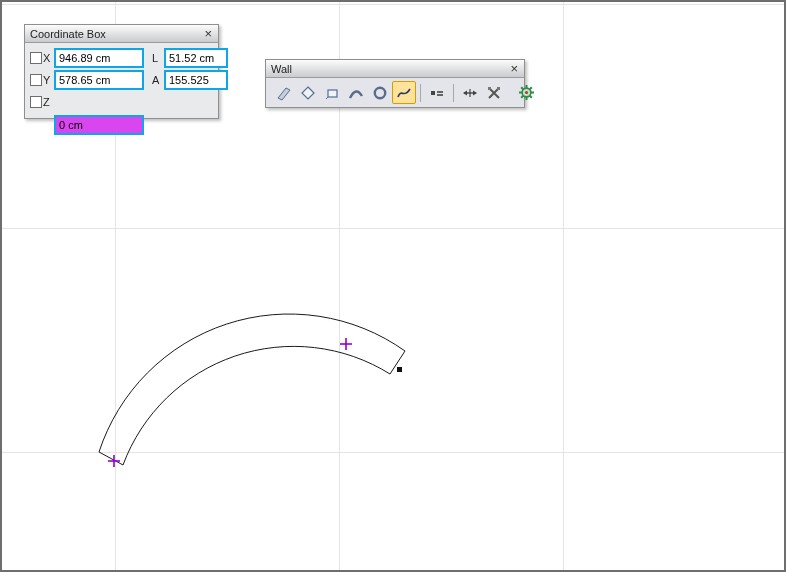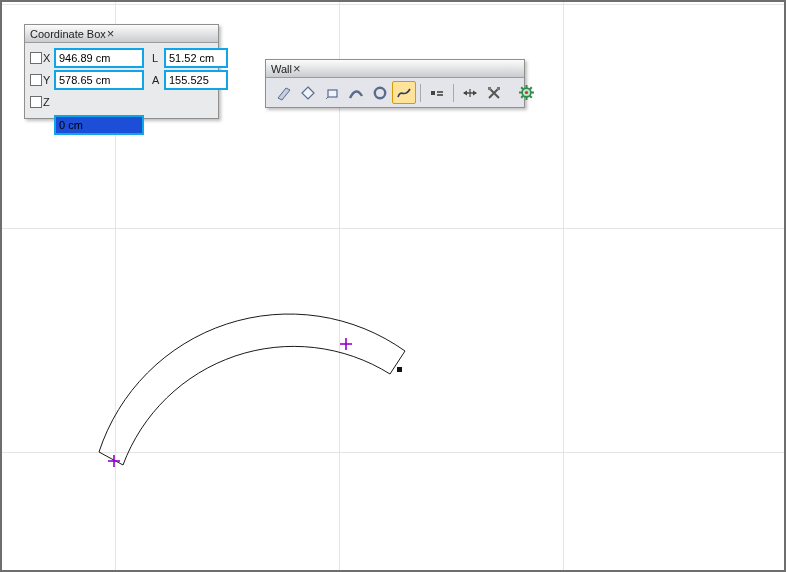--- a/index.html
+++ b/index.html
@@ -11,36 +11,36 @@
     background-image:
       linear-gradient(to right,#e4e4e4 1px,transparent 1px),
       linear-gradient(to bottom,#e4e4e4 1px,transparent 1px);
     background-size:224px 224px;
     background-position:113px 2px;}
   .canvas svg{position:absolute;inset:0;}
 
   
   .palette{position:absolute;background:#e9eaec;border:1px solid #8f8f8f;
     box-shadow:2px 2px 3px rgba(0,0,0,.25);}
-  .palette .titlebar{height:17px;display:flex;align-items:center;
+  .palette .titlebar{height:17px;display:flex;align-items:center;justify-content:space-between;
     padding:0 5px;background:linear-gradient(#fcfcfc,#c9cbce);border-bottom:1px solid #9b9b9b;
     user-select:none;}
   .palette .titlebar .close{font-size:13px;line-height:13px;color:#333;cursor:pointer;padding:0 1px;}
 
   
   .coordbox{left:22px;top:22px;width:193px;}
   .coordbox .body{padding:4px 5px 5px 5px;}
   .crow{display:flex;align-items:center;height:22px;}
   .cb{width:10px;height:10px;background:#fff;border:1px solid #6d6d6d;flex:0 0 auto;}
   .lbl{width:11px;text-align:left;margin-left:1px;flex:0 0 auto;}
   .fld{height:16px;border:2px solid #0ea5e9;background:#fff;font-family:inherit;font-size:11px;
     padding:0 3px;box-sizing:content-box;}
   .fld.main{width:80px;}
   .fld.aux{width:54px;}
-  .fld.disabled{background:#1d4ed8;margin-top:45px;}
+  .fld.disabled{background:#d946ef;margin-top:45px;}
   .auxlbl{width:12px;margin-left:8px;text-align:left;flex:0 0 auto;}
 
   
   .walltb{left:263px;top:57px;width:258px;}
   .walltb .body{height:29px;display:flex;align-items:center;padding:0 6px;background:#e3e5ea;}
   .tbtn{width:22px;height:21px;display:flex;align-items:center;justify-content:center;
     border:1px solid transparent;border-radius:2px;cursor:pointer;flex:0 0 auto;}
   .tbtn.selected{background:#ffe39a;border:1px solid #d89b00;}
   .sep{width:1px;height:18px;background:#a9a9a9;margin:0 4px;flex:0 0 auto;}
   .gearwrap{margin-left:8px;}

